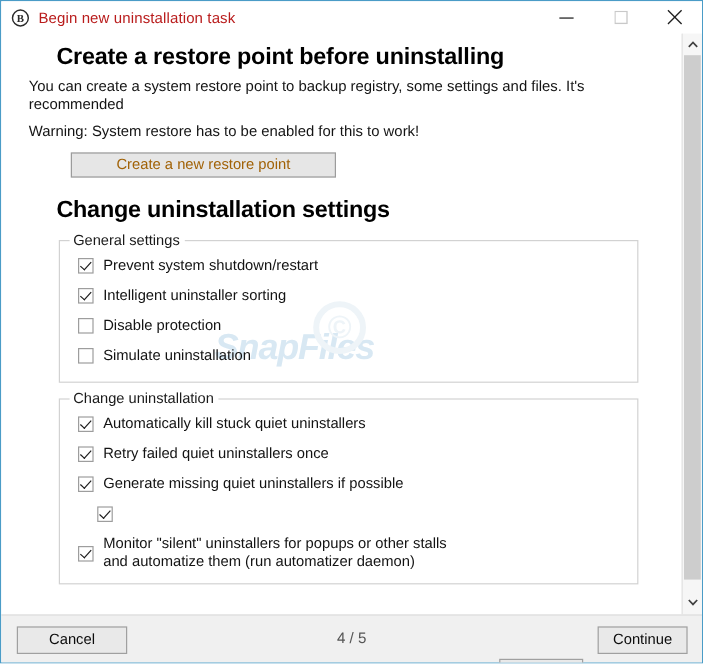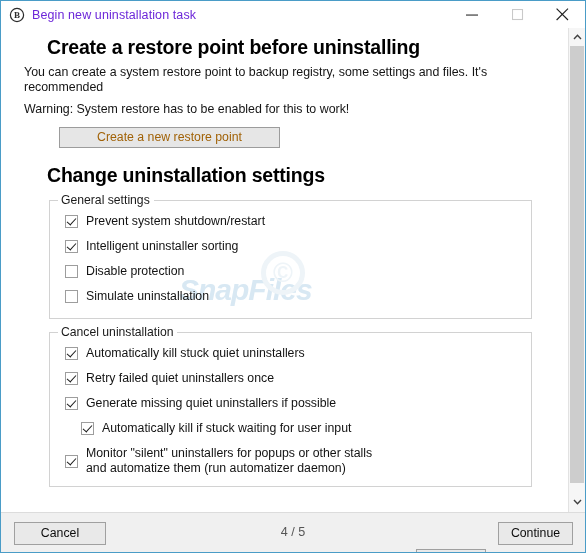--- a/index.html
+++ b/index.html
@@ -34,21 +34,21 @@
   .title-icon {
     width: 16px;
     height: 16px;
     margin-left: 8px;
     margin-right: 7px;
     flex: 0 0 auto;
     display: block;
   }
   .title-text {
     font-size: 12.5px;
-    color: #6d28d9;
+    color: #b91c1c;
     white-space: nowrap;
     letter-spacing: 0.1px;
   }
   .win-controls {
     position: absolute;
     right: 0;
     top: 0;
     height: 27px;
     display: flex;
     align-items: stretch;
@@ -348,36 +348,35 @@
           <span class="cb-label">Disable protection</span>
         </div>
         <div class="cb-row">
           <span class="checkbox"></span>
           <span class="cb-label">Simulate uninstallation</span>
         </div>
       </fieldset>
 
       
       <fieldset class="group" style="border:1px solid #d2d2d2; margin:13px 37px 0 48px; padding:9px 6px 6px 6px;">
-        <div class="group-title">Cancel uninstallation</div>
+        <div class="group-title">Change uninstallation</div>
         <div class="cb-row">
           <span class="checkbox checked"></span>
           <span class="cb-label">Automatically kill stuck quiet uninstallers</span>
         </div>
         <div class="cb-row">
           <span class="checkbox checked"></span>
           <span class="cb-label">Retry failed quiet uninstallers once</span>
         </div>
         <div class="cb-row">
           <span class="checkbox checked"></span>
           <span class="cb-label">Generate missing quiet uninstallers if possible</span>
         </div>
         <div class="cb-row indent">
           <span class="checkbox checked"></span>
-          <span class="cb-label">Automatically kill if stuck waiting for user input</span>
         </div>
         <div class="cb-row center">
           <span class="checkbox checked"></span>
           <span class="cb-label">Monitor "silent" uninstallers for popups or other stalls
 and automatize them (run automatizer daemon)</span>
         </div>
       </fieldset>
 
       
       

